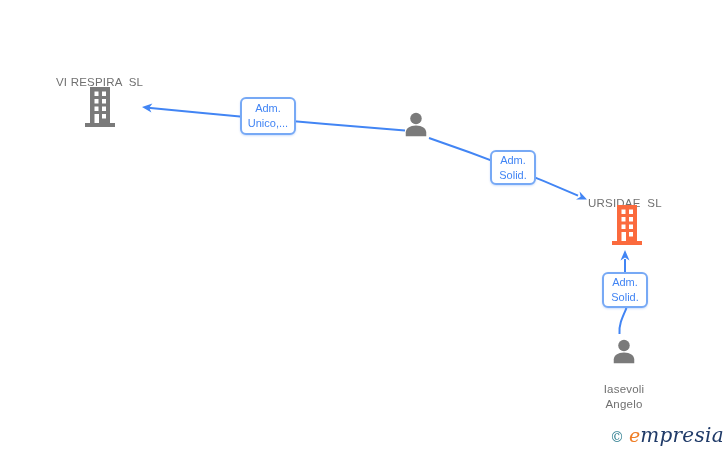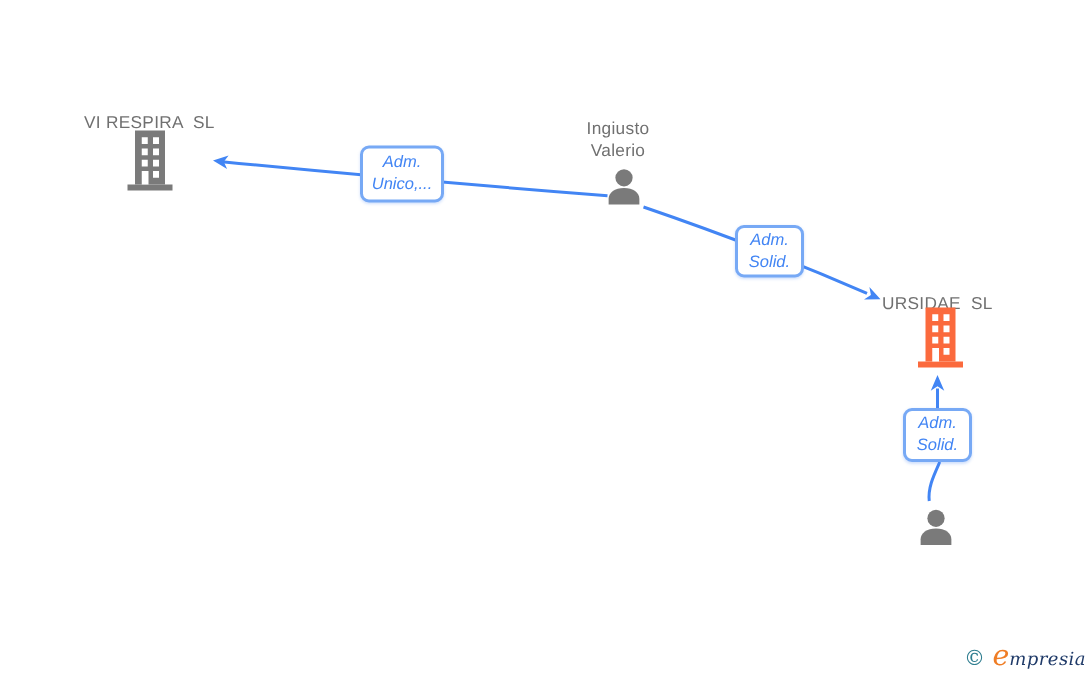--- a/index.html
+++ b/index.html
@@ -34,32 +34,31 @@
     box-sizing:border-box;
     background:#ffffff;
     border:2px solid #77a9f5;
     border-radius:6px;
     box-shadow:0 1px 2px rgba(66,133,244,.25);
     color:#4285f4;
     font-size:11px;line-height:15px;
     white-space:pre-line;text-align:center;
     display:flex;align-items:center;justify-content:center;
     cursor:pointer;
-    font-style:italic;
   }
 
   #watermark{
     position:absolute;z-index:3;
     right:4px;bottom:3px;
     display:flex;align-items:baseline;
     font-family:"DejaVu Serif",serif;
   }
   #watermark .copy{color:#2f7e90;font-size:14px;margin-right:5px;font-style:normal;}
   #watermark .brand-e{color:#ef7d25;font-size:19px;font-style:italic;line-height:14px;}
-  #watermark .brand-rest{color:#1f3a68;font-size:12px;font-style:italic;letter-spacing:.3px;}
+  #watermark .brand-rest{color:#1f3a68;font-size:20px;font-style:italic;letter-spacing:.3px;}
 </style>
 </head>
 <body>
 
 <div id="stage">
 
   <svg id="edges" width="728" height="450" viewBox="0 0 728 450">
 
     <path class="edge" d="M 405 130.5 Q 272 120 148 107.8"></path>
     <polygon class="arrowhead" points="142,107 152.4,103.6 149.2,107.8 151.4,112.6"></polygon>
@@ -87,22 +86,20 @@
     <rect class="win" x="10.5" y="5.5" width="4" height="4.5"></rect>
     <rect class="win" x="18" y="5.5" width="4" height="4.5"></rect>
     <rect class="win" x="10.5" y="13" width="4" height="4.5"></rect>
     <rect class="win" x="18" y="13" width="4" height="4.5"></rect>
     <rect class="win" x="10.5" y="20.5" width="4" height="4.5"></rect>
     <rect class="win" x="18" y="20.5" width="4" height="4.5"></rect>
     <rect class="win" x="18" y="28" width="4" height="4.5"></rect>
     <rect class="win" x="10.5" y="28" width="4.5" height="9"></rect>
   </svg>
 
-  <div class="node-label center" style="left:352px;top:67px;width:120px">Ingiusto
-Valerio</div>
   <svg class="icon" style="left:401px;top:110px" width="30" height="30" viewBox="0 0 24 24">
     <circle class="gray-fill" cx="12" cy="6.8" r="4.6"></circle>
     <path class="gray-fill" d="M12 12.3c-4.9 0-8.2 2.5-8.2 5.7V21h16.4v-3c0-3.2-3.3-5.7-8.2-5.7z"></path>
   </svg>
 
   <div class="node-label" style="left:588px;top:184px">URSIDAE  SL</div>
   <svg class="icon" style="left:611px;top:204px" width="32" height="42" viewBox="0 0 32 42">
     <rect class="orange-fill" x="1" y="37" width="30" height="4"></rect>
     <rect class="orange-fill" x="6" y="1" width="20" height="36"></rect>
     <rect class="win" x="10.5" y="5.5" width="4" height="4.5"></rect>
@@ -112,20 +109,22 @@
     <rect class="win" x="10.5" y="20.5" width="4" height="4.5"></rect>
     <rect class="win" x="18" y="20.5" width="4" height="4.5"></rect>
     <rect class="win" x="18" y="28" width="4" height="4.5"></rect>
     <rect class="win" x="10.5" y="28" width="4.5" height="9"></rect>
   </svg>
 
   <svg class="icon" style="left:609px;top:337px" width="30" height="30" viewBox="0 0 24 24">
     <circle class="gray-fill" cx="12" cy="6.8" r="4.6"></circle>
     <path class="gray-fill" d="M12 12.3c-4.9 0-8.2 2.5-8.2 5.7V21h16.4v-3c0-3.2-3.3-5.7-8.2-5.7z"></path>
   </svg>
+  <div class="node-label center" style="left:564px;top:370px;width:120px">Iasevoli
+Angelo</div>
 
   <div id="watermark">
     <span class="copy">©</span>
     <span class="brand-e">e</span>
     <span class="brand-rest">mpresia</span>
   </div>
 
 </div>
 
 </body></html>

